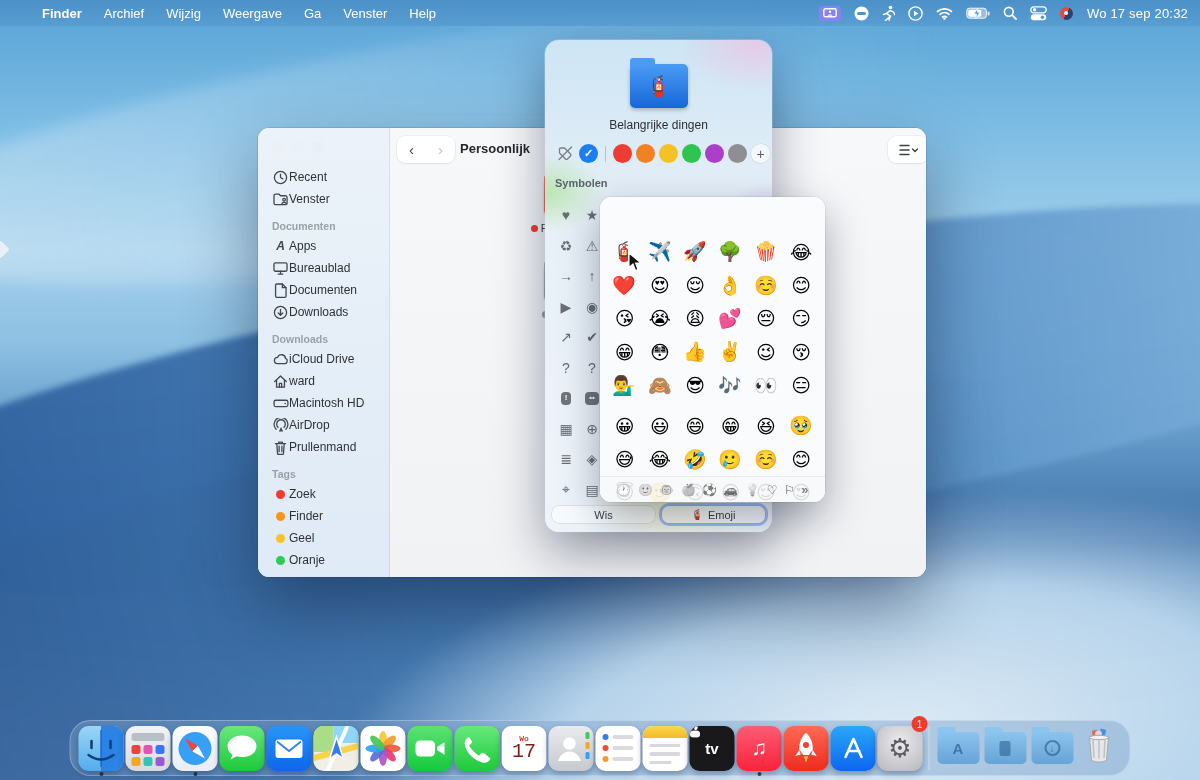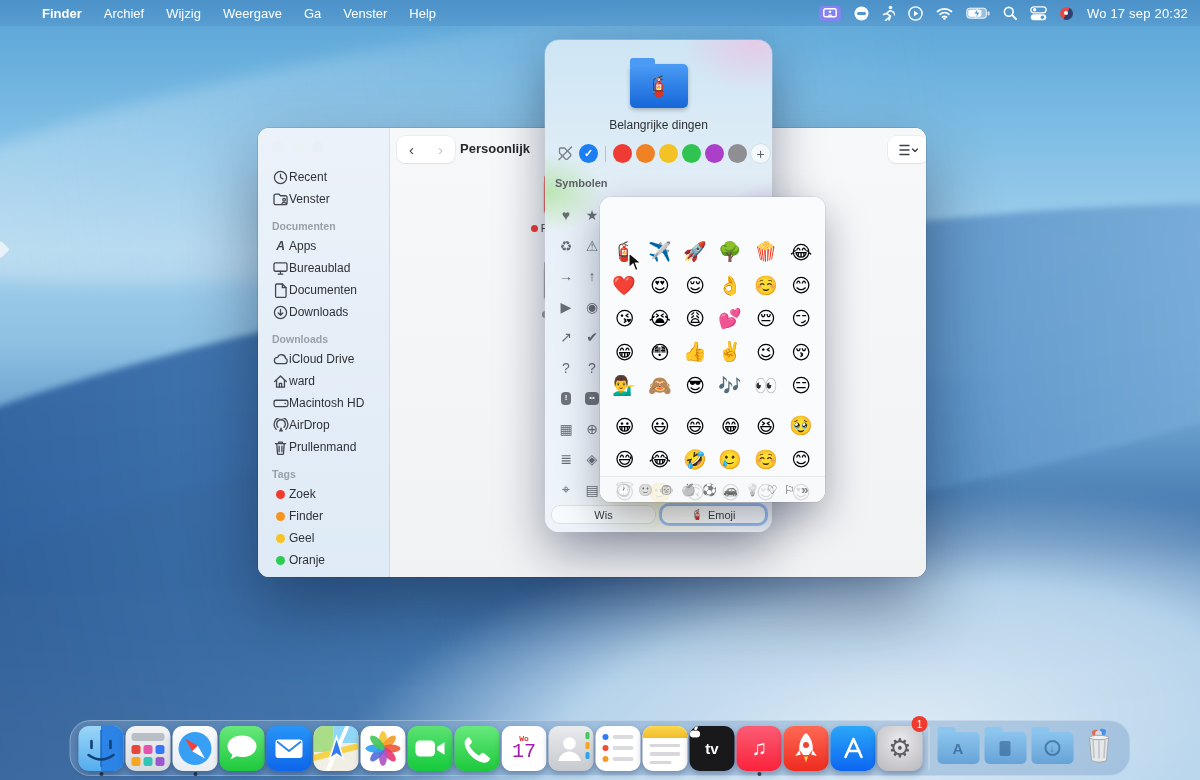--- a/index.html
+++ b/index.html
@@ -140,21 +140,21 @@
   .dfold::before { content:""; position:absolute; left:0; top:-5px; width:18px; height:7px;
     border-radius:3px 3px 2px 0; background:rgba(137,196,238,.92); }
   .dfold .g { color:rgba(22,70,120,.55); font-weight:bold; font-size:15px; }
   .dfold .dlc { width:16px; height:16px; border:2px solid rgba(22,70,120,.5); border-radius:50%;
     display:flex; align-items:center; justify-content:center; color:rgba(22,70,120,.55); font-size:10px; font-weight:bold; }
   .dfold .pg { width:11px; height:15px; background:rgba(22,70,120,.45); border-radius:2px; }
   .badge { position:absolute; top:-4px; right:-4px; width:16px; height:16px; border-radius:50%;
     background:#ee3b30; color:#fff; font-size:10px; display:flex; align-items:center; justify-content:center; z-index:2; }
   .cal { width:100%; height:100%; background:#fff; display:flex; flex-direction:column; align-items:center; justify-content:center;font-family:Liberation Mono, monospace; }
   .calw { color:#e8352e; font-size:8px; font-weight:bold; margin-bottom:-1px; }
-  .cald { color:#a21caf; font-size:20px; font-weight:300; line-height:1; }
+  .cald { color:#7f1d1d; font-size:20px; font-weight:300; line-height:1; }
   .tvt { position:absolute; inset:0; display:flex; align-items:center; justify-content:center;
     color:#fff; font-weight:bold; font-size:15px; gap:1px; }
   .whitenote { position:absolute; inset:0; display:flex; align-items:center; justify-content:center;
     color:#fff; font-size:21px; }
 </style>
 </head>
 <body>
 
 <div class="wall">
   <div class="wave w1"></div>

